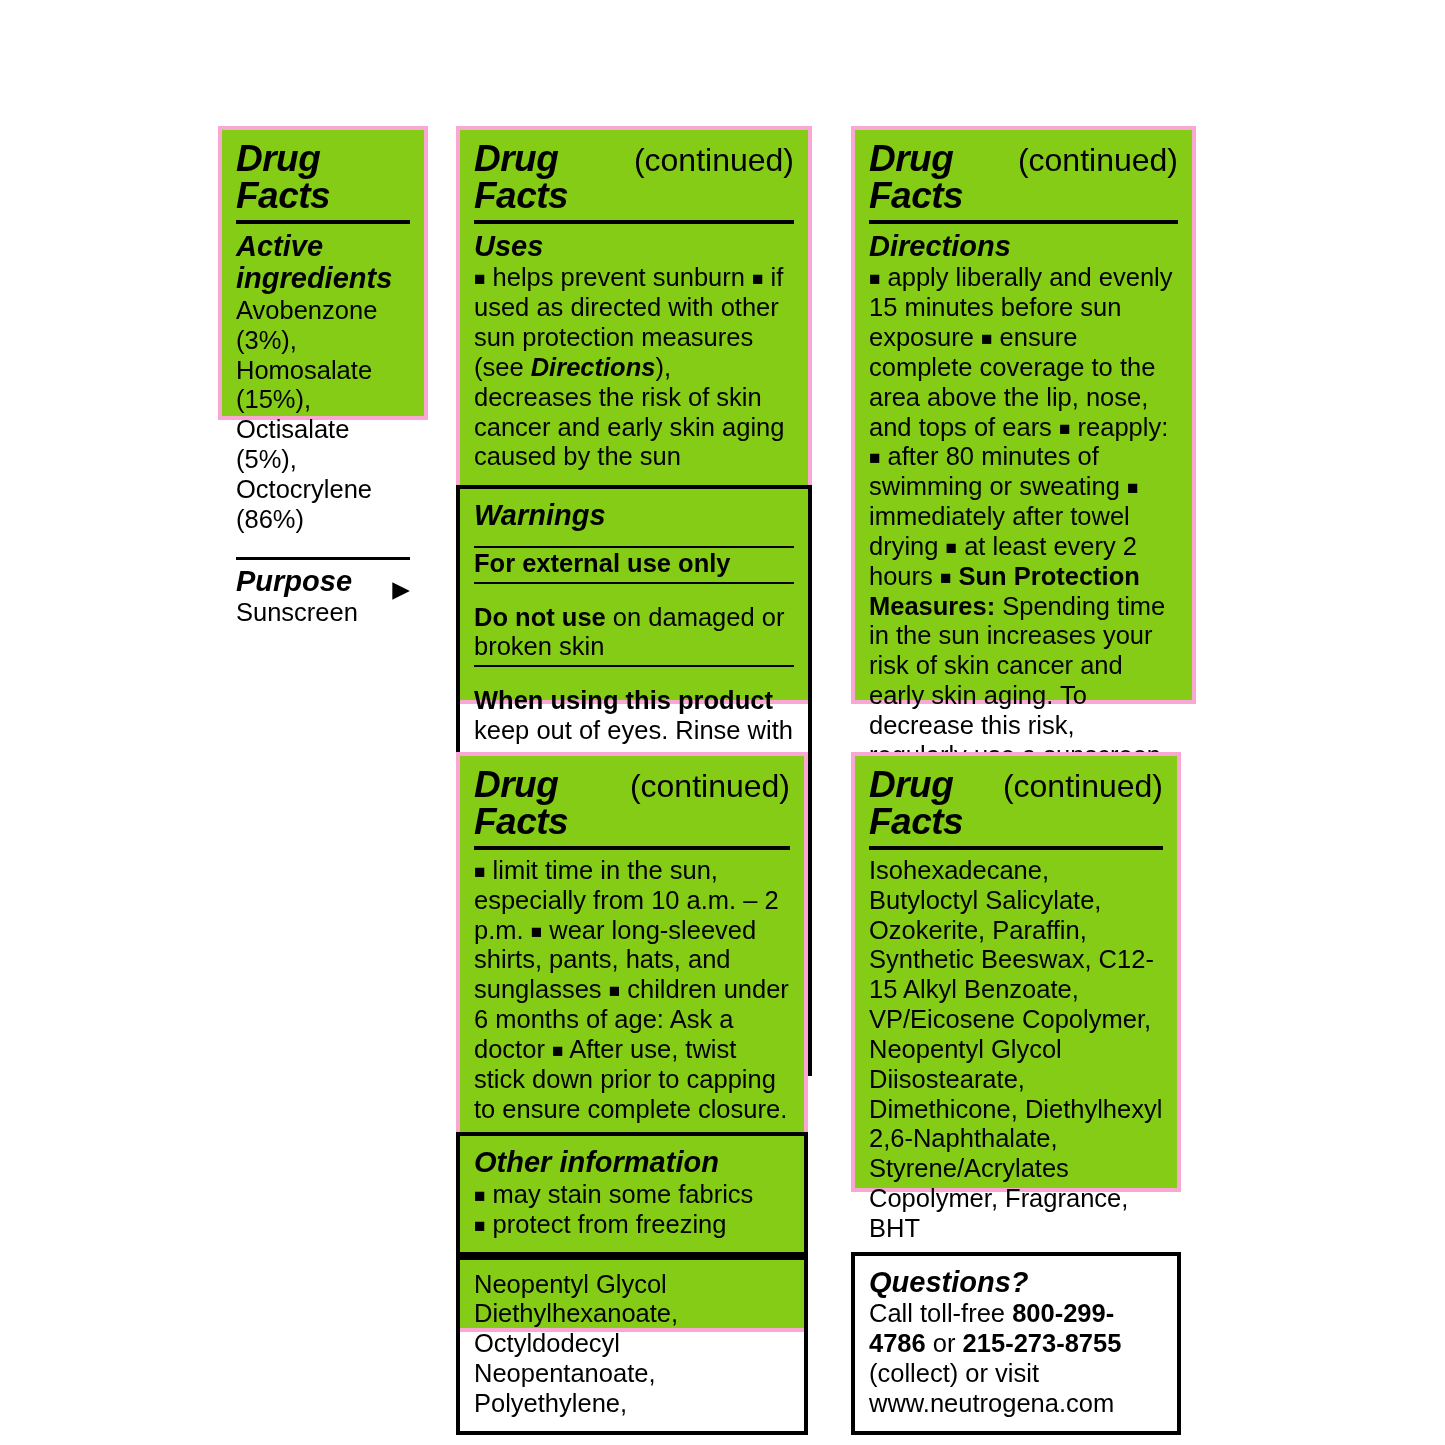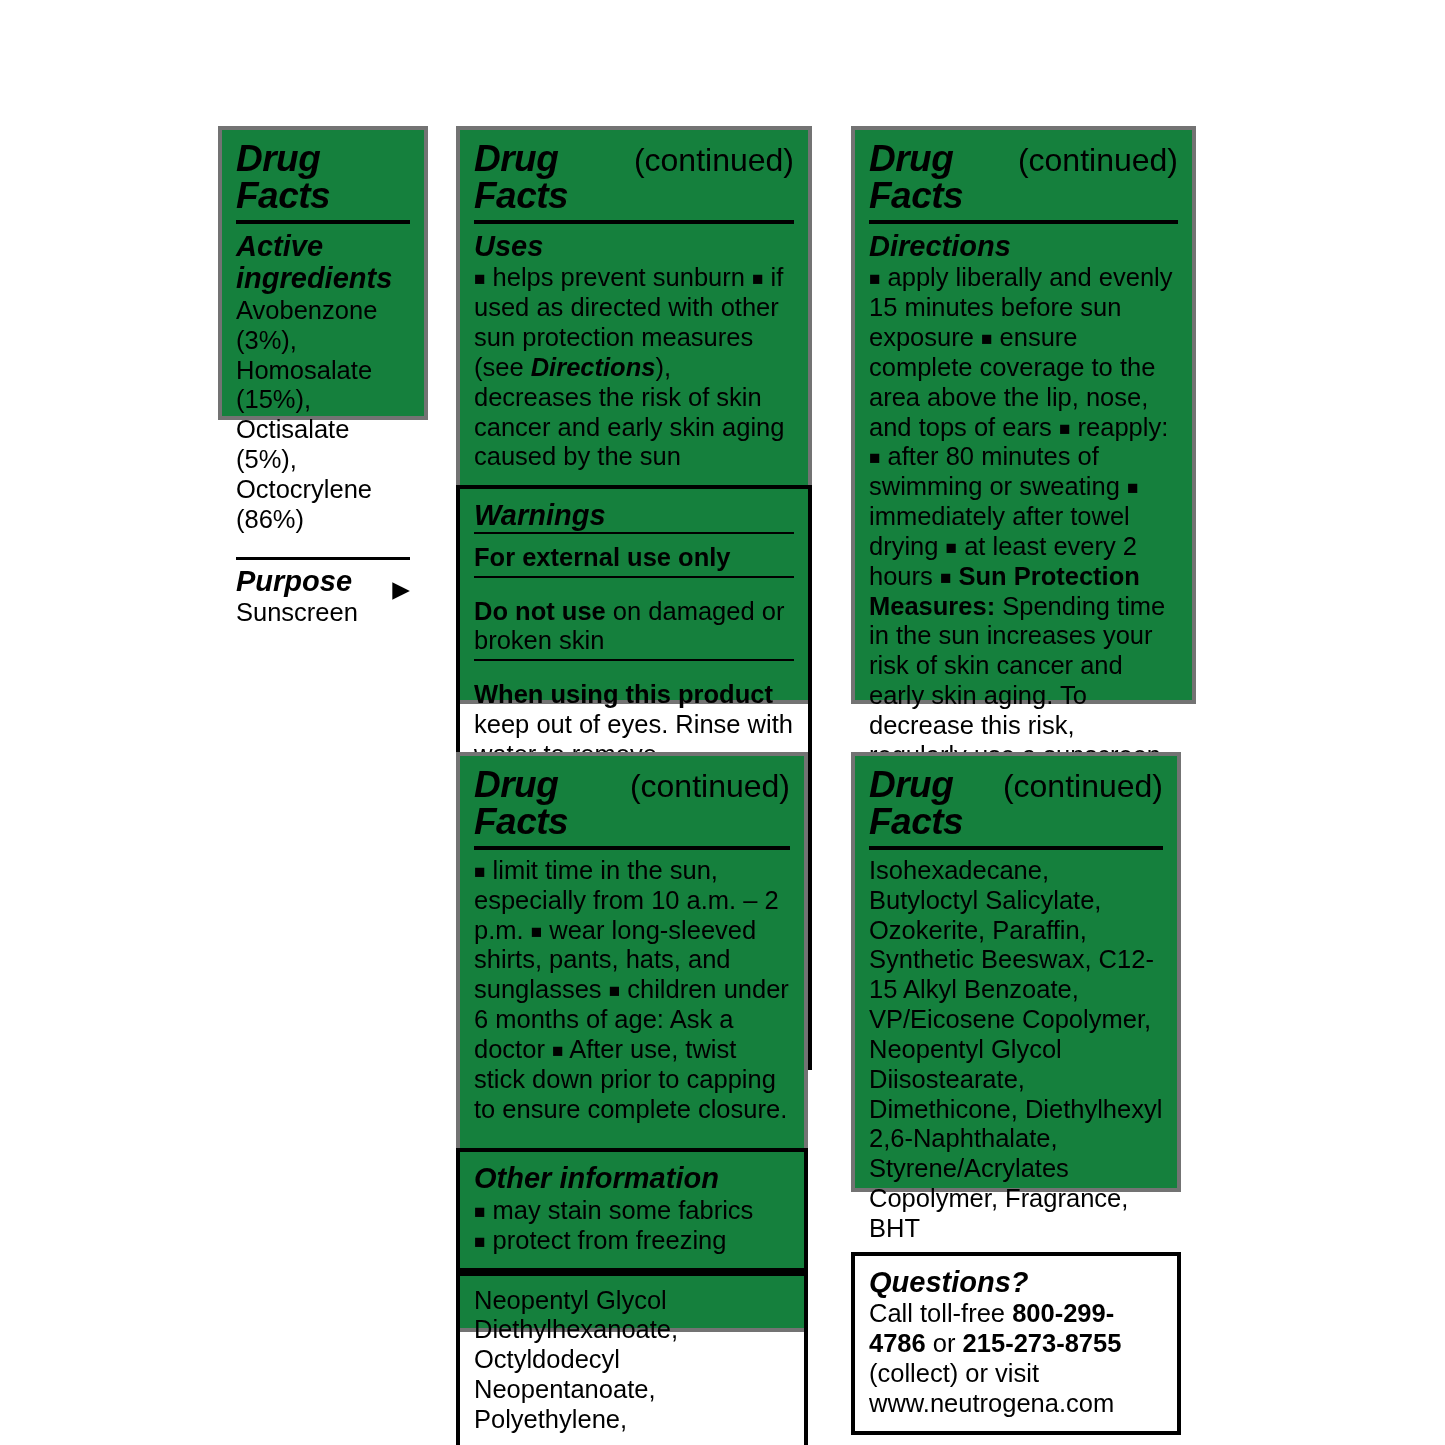--- a/index.html
+++ b/index.html
@@ -11,22 +11,22 @@
     width: 1445px;
     height: 1445px;
     font-family: "Liberation Sans", sans-serif;
     color: #000000;
     position: relative;
     overflow: hidden;
   }
 
   .panel {
     position: absolute;
-    border: 4px solid #737373;
-    background: #15803d;
+    border: 4px solid #f9a8d4;
+    background: #84cc16;
     box-sizing: border-box;
   }
 
   .inner {
     padding: 10px 14px 12px 14px;
   }
 
   .df-title-row {
     display: flex;
     align-items: baseline;
@@ -71,21 +71,21 @@
     line-height: 1.17;
   }
   .body-txt b { font-weight: bold; }
   .body-txt i { font-style: italic; font-weight: bold; }
 
   .warn-line {
     border-top: 2px solid #000;
     padding-top: 19px;
     margin-top: 3px;
   }
-  .warn-line.first { border-top: none; padding-top: 8px; margin-top: 0; }
+  .warn-line.first { border-top: none; padding-top: 0; margin-top: 0; }
 
   .arrow {
     display: block;
     text-align: right;
     font-size: 23px;
     line-height: 1;
     margin-top: 4px;
   }
   .arrow-inline {
     float: right;
@@ -145,21 +145,21 @@
       <div class="body-txt">
         <span class="sq">■</span>
         <span>helps prevent sunburn</span>
         <span class="sq">■</span>
         <span>if used as directed with other sun protection measures (see </span><i>Directions</i><span>), decreases the risk of skin cancer and early skin aging caused by the sun</span>
       </div>
     </div>
   </div>
   <div class="nested-box" style="margin:0 -4px -4px -4px;">
     <div class="inner">
-      <div class="sec-head" style="border-bottom:2px solid #000; padding-bottom:0;">Warnings</div>
+      <div class="sec-head" style="border-bottom:2px solid #000; padding-bottom:14px;">Warnings</div>
       <div class="body-txt warn-line first">
         <b>For external use only</b>
       </div>
       <div class="body-txt warn-line">
         <b>Do not use</b>
         <span>on damaged or broken skin</span>
       </div>
       <div class="body-txt warn-line">
         <b>When using this product</b>
         <span>keep out of eyes. Rinse with water to remove.</span>
@@ -206,21 +206,21 @@
     </div>
   </div>
 </div>
 
 <div class="panel" id="p4">
   <div class="inner" style="padding-bottom:6px;">
     <div class="df-title-row">
       <span class="df-title">Drug Facts</span>
       <span class="df-cont">(continued)</span>
     </div>
-    <div class="body-txt" style="margin-bottom:18px;">
+    <div class="body-txt" style="margin-bottom:2px;">
       <span class="sq">■</span>
       <span>limit time in the sun, especially from 10 a.m. – 2 p.m.</span>
       <span class="sq">■</span>
       <span>wear long-sleeved shirts, pants, hats, and sunglasses</span>
       <span class="sq">■</span>
       <span>children under 6 months of age: Ask a doctor</span>
       <span class="sq">■</span>
       <span>After use, twist stick down prior to capping to ensure complete closure.</span>
     </div>
   </div>

